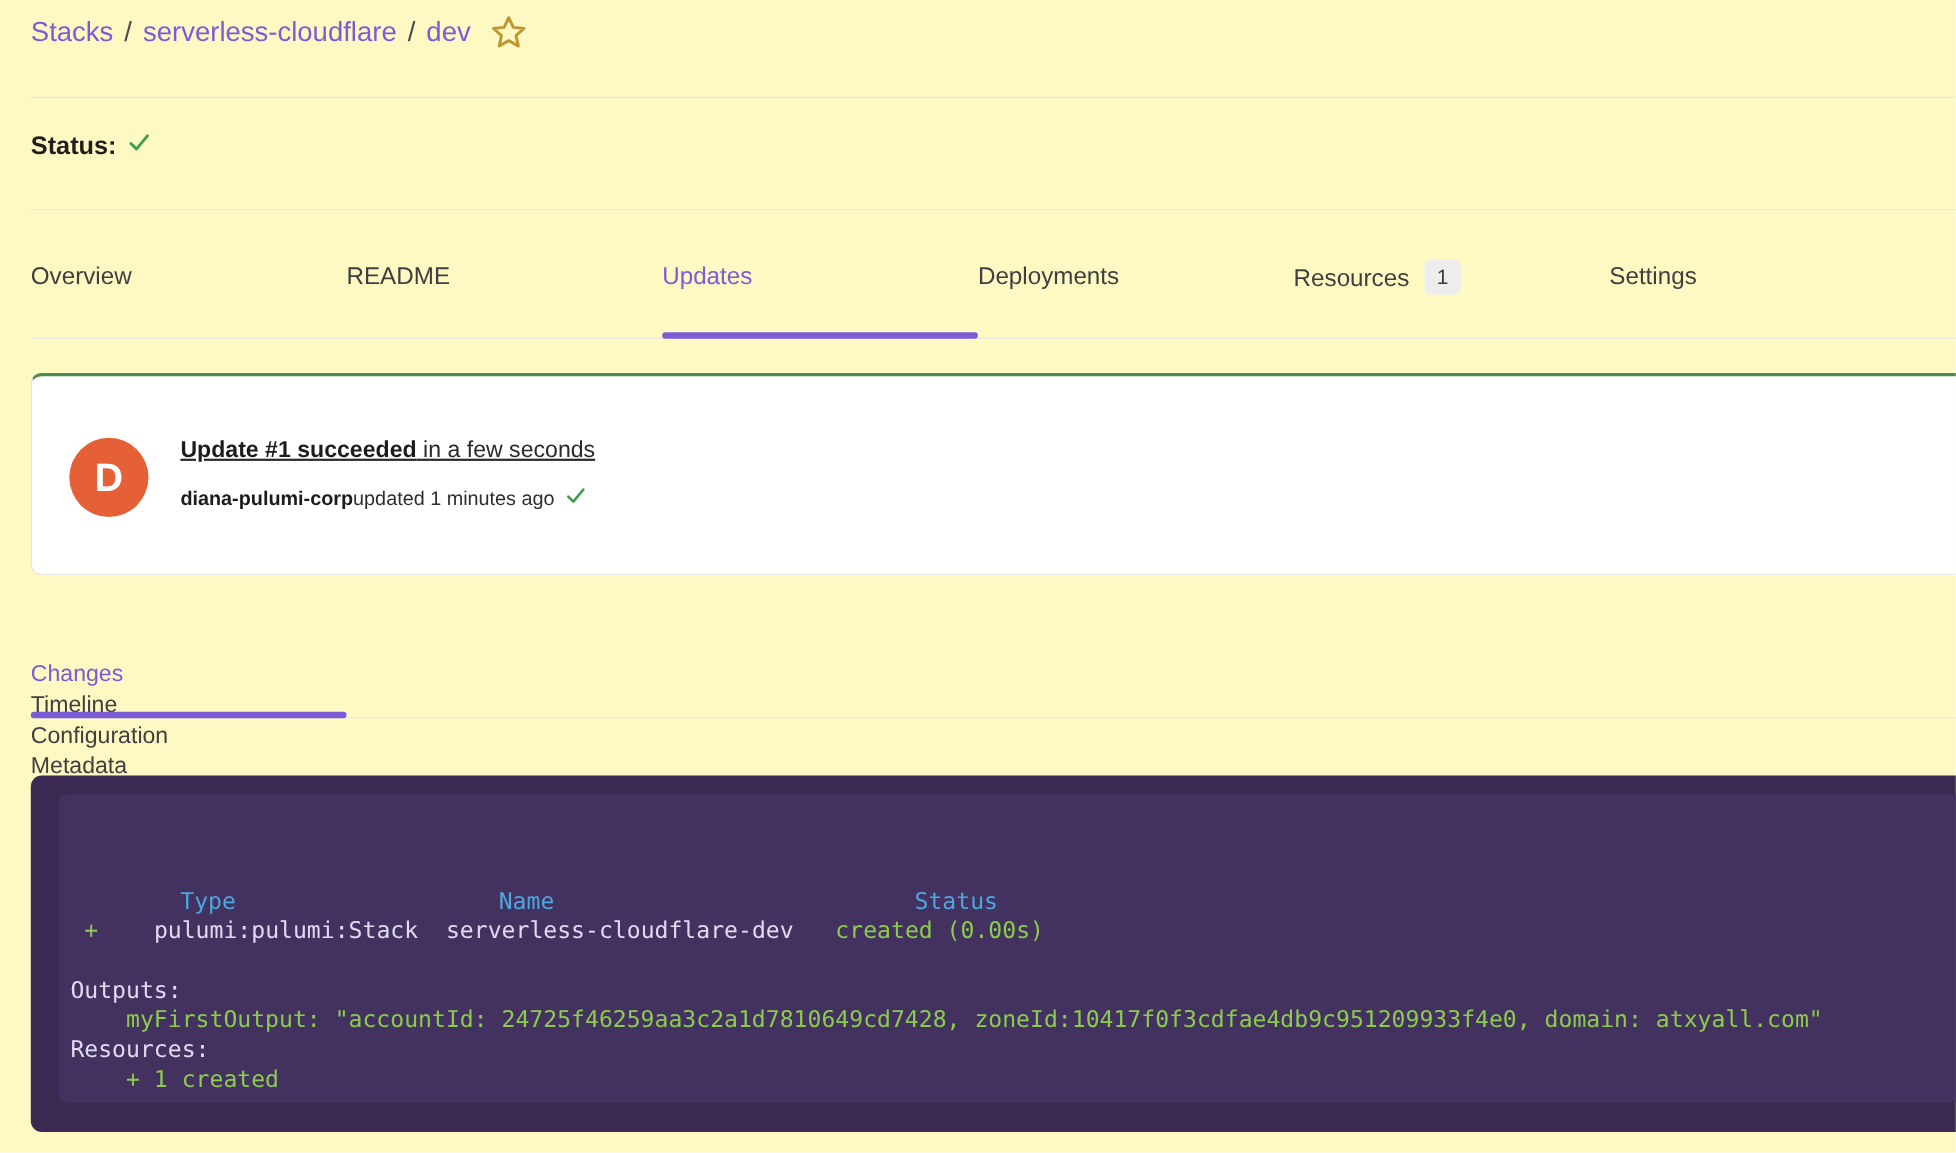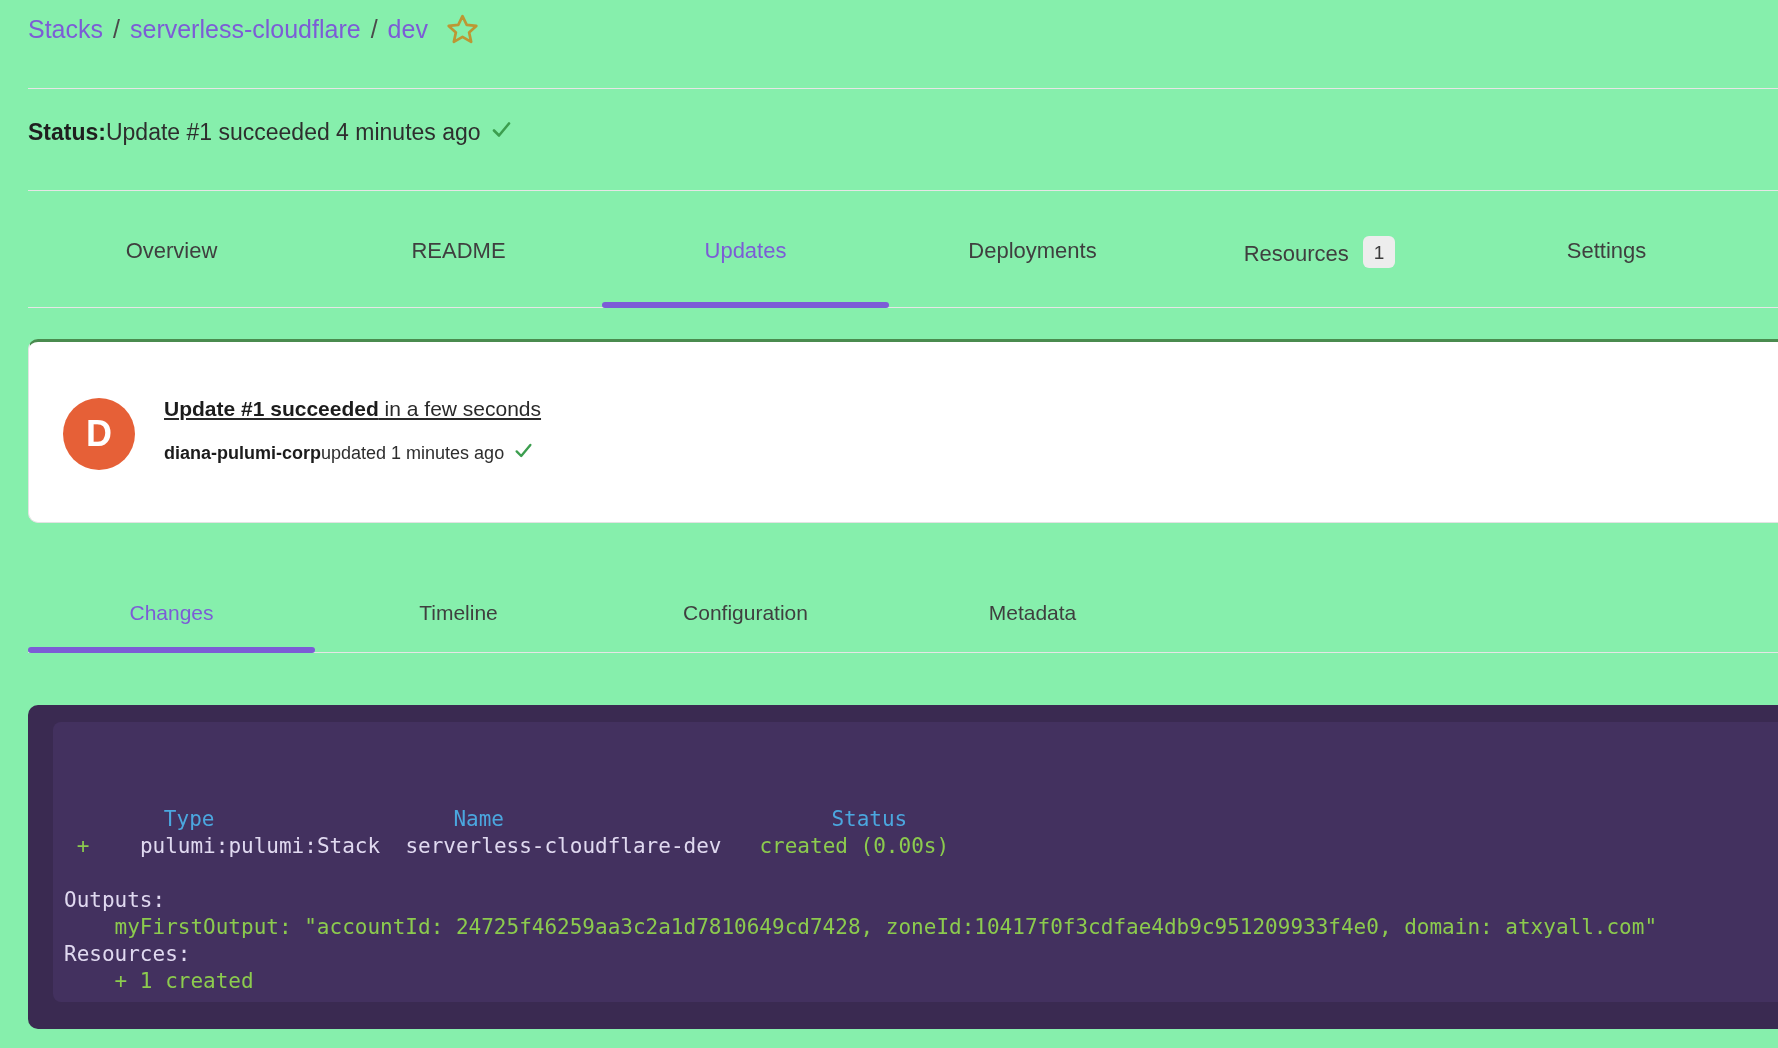--- a/index.html
+++ b/index.html
@@ -1,40 +1,40 @@
 <!DOCTYPE html>
 <html><head>
 <meta charset="utf-8">
 <style>
   * { margin: 0; padding: 0; box-sizing: border-box; }
   html, body { width: 1778px; height: 1048px; background: #ffffff; overflow: hidden;
     font-family: "Liberation Sans", "DejaVu Sans", sans-serif; }
-  .stage { position: relative; width: 1778px; height: 1048px; background: #86efac; }
+  .stage { position: relative; width: 1778px; height: 1048px; background: #fef9c3; }
 
   
   .breadcrumb { position: absolute; left: 28px; top: 10px; font-size: 25px; line-height: 38px;
     color: #4a4a4a; white-space: nowrap; display: flex; align-items: center; }
   .breadcrumb a { color: #7c5cd6; text-decoration: none; cursor: pointer; }
   .breadcrumb .sep { color: #4a4a4a; margin: 0 10px; }
   .star-btn { margin-left: 18px; display: inline-flex; cursor: pointer; }
 
   .hr { position: absolute; left: 28px; right: 0; height: 1px; background: #e6e6e6; }
   .hr1 { top: 88px; } .hr2 { top: 190px; }
 
   
   .status { position: absolute; left: 28px; top: 118px; font-size: 23px; color: #2e2e2e;
     display: flex; align-items: center; }
   .status b { color: #1f1f1f; font-weight: 700; }
   .check-icon { margin-left: 9px; }
 
   
   .tab-row { position: absolute; left: 28px; display: flex; }
   .main-tab-row { top: 236px; width: 1722px; }
-  .sub-tab-row  { top: 599px; width: 1148px; }
-  .tab { width: 287px; text-align: center; color: #3f3f3f; font-weight: 500; cursor: pointer;
+  .sub-tab-row  { top: 599px; width: 1148px; flex-direction: column; }
+  .tab { width: 287px; color: #3f3f3f; font-weight: 500; cursor: pointer;
     white-space: nowrap; }
   .main-tab-row .tab { font-size: 22px; line-height: 30px; }
   .sub-tab-row  .tab { font-size: 21px; line-height: 28px; }
   .tab.active { color: #7c5cd6; }
   .tab .badge { display: inline-block; margin-left: 14px; background: #ededed; color: #3c3c3c;
     border-radius: 6px; font-size: 19px; line-height: 19px; padding: 7px 11px 6px; vertical-align: 2px; }
   .tabline { position: absolute; left: 28px; right: 0; height: 1px; background: #e6e6e6; }
   .main-tabline { top: 307px; } .sub-tabline { top: 652px; }
   .tab-underline { position: absolute; width: 287px; height: 6px; background: #7c5cd6;
     border-radius: 3px; }
@@ -81,21 +81,20 @@
       <svg width="33" height="33" viewBox="0 0 32 32" fill="none">
         <path d="M16 3 L20.1 11.5 L29.4 12.5 L22.4 18.8 L24.4 28 L16 23.2 L7.6 28 L9.6 18.8 L2.6 12.5 L11.9 11.5 Z" stroke="#bd9733" stroke-width="2.6" stroke-linejoin="round"></path>
       </svg>
     </span>
   </div>
 
   <div class="hr hr1"></div>
 
   <div class="status">
     <b>Status:</b>
-      <span> Update #1 succeeded 4 minutes ago</span>
     <span class="check-icon">
       <svg width="23" height="23" viewBox="0 0 23 23" fill="none">
         <path d="M4 12.5 L9 17.5 L19 5.5" stroke="#3c9e4f" stroke-width="2.6" stroke-linecap="round" stroke-linejoin="round"></path>
       </svg>
     </span>
   </div>
 
   <div class="hr hr2"></div>
 
   <div class="tab-row main-tab-row" id="main-tabs">

